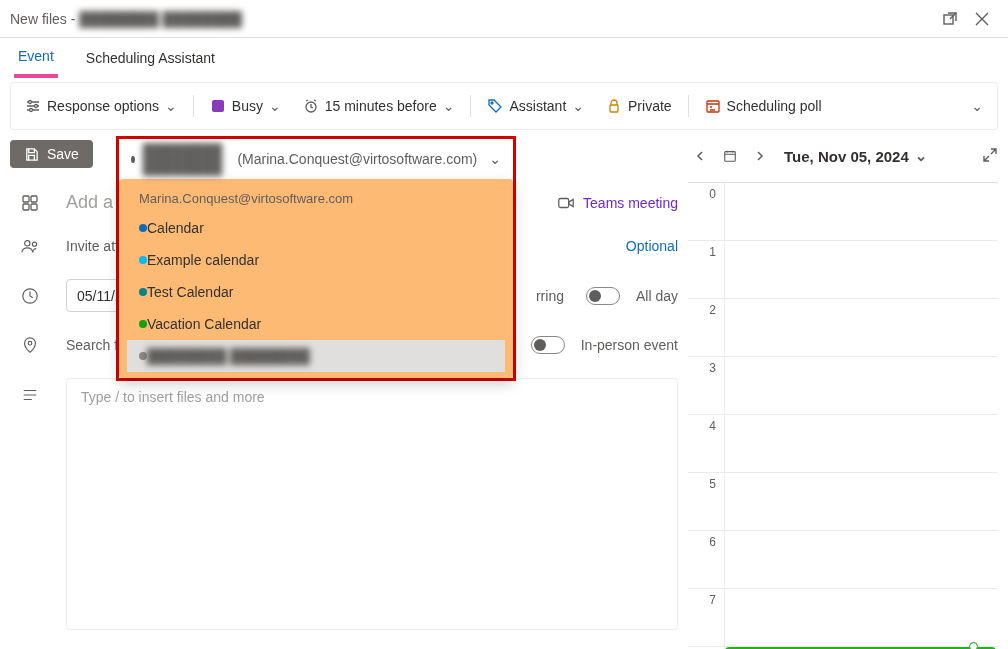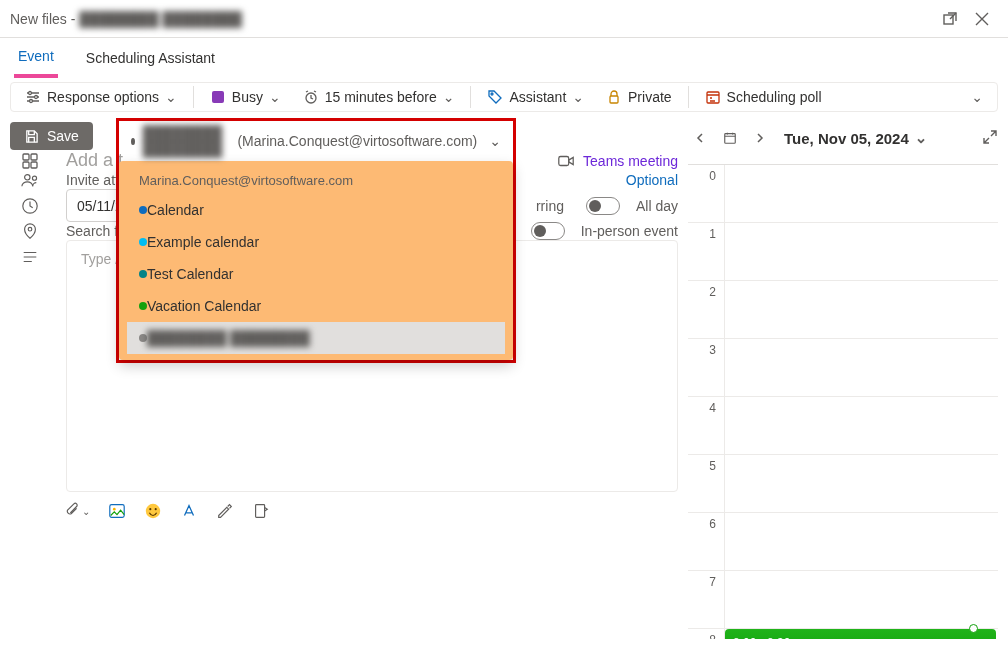--- a/index.html
+++ b/index.html
@@ -8,32 +8,32 @@
     .window-bar { height: 38px; display: flex; align-items: center; padding: 0 10px; border-bottom: 1px solid #e1dfdd; }
     .win-title { color: #605e5c; font-size: 14px; flex: 0 0 auto; }
     .win-title-blur { color: #605e5c; filter: blur(3px); margin-left: 4px; }
     .win-spacer { flex: 1; }
     .win-btn { width: 32px; height: 32px; display: flex; align-items: center; justify-content: center; color: #605e5c; cursor: pointer; }
 
     .tabs-row { height: 40px; display: flex; align-items: center; padding: 0 14px; }
     .tab { padding: 0 4px; height: 40px; display: flex; align-items: center; margin-right: 24px; cursor: pointer; color: #323130; }
     .tab.active { color: #0f6cbd; border-bottom: 4px solid #ec4899; font-weight: 400; }
 
-    .ribbon { height: 30px; border: 1px solid #eceae8; border-radius: 4px; margin: 4px 10px 10px 10px; display: flex; align-items: center; padding: 0 6px; gap: 6px; }
+    .ribbon { height: 48px; border: 1px solid #eceae8; border-radius: 4px; margin: 4px 10px 10px 10px; display: flex; align-items: center; padding: 0 6px; gap: 6px; }
     .rib-btn { display: flex; align-items: center; gap: 6px; padding: 0 8px; height: 32px; cursor: pointer; color: #323130; border-radius: 4px; }
     .rib-sep { width: 1px; height: 22px; background: #e1dfdd; margin: 0 2px; }
     .chev { color: #605e5c; }
 
     .content-row { display: flex; padding: 0 10px; gap: 10px; height: calc(649px - 38px - 40px - 54px); }
     .left-pane { flex: 1; position: relative; }
     .right-pane { width: 310px; display: flex; flex-direction: column; }
 
     .save-btn { background: #6d6a67; color: #fff; border: none; border-radius: 4px; padding: 6px 14px; display: inline-flex; align-items: center; gap: 8px; cursor: pointer; font-size: 14px; }
 
-    .form-row { display: flex; align-items: center; gap: 16px; padding: 0 0; }
+    .form-row { display: flex; align-items: center; gap: 16px; padding: 12px 0; }
     .icon-col { width: 40px; display: flex; justify-content: center; color: #605e5c; }
     .placeholder-text { color: #a19f9d; font-size: 18px; }
     .placeholder-small { color: #605e5c; font-size: 14px; }
     .right-label { color: #605e5c; }
     .right-label.blue { color: #0f6cbd; }
     .teams-row { display: flex; align-items: center; gap: 8px; color: #6d28d9; }
 
     .date-box { border: 1px solid #d2d0ce; border-radius: 4px; height: 33px; padding: 0 10px; display: flex; align-items: center; color: #323130; width: 200px; }
 
     .toggle { width: 34px; height: 18px; border-radius: 10px; border: 1px solid #8a8886; background: #fff; position: relative; }

